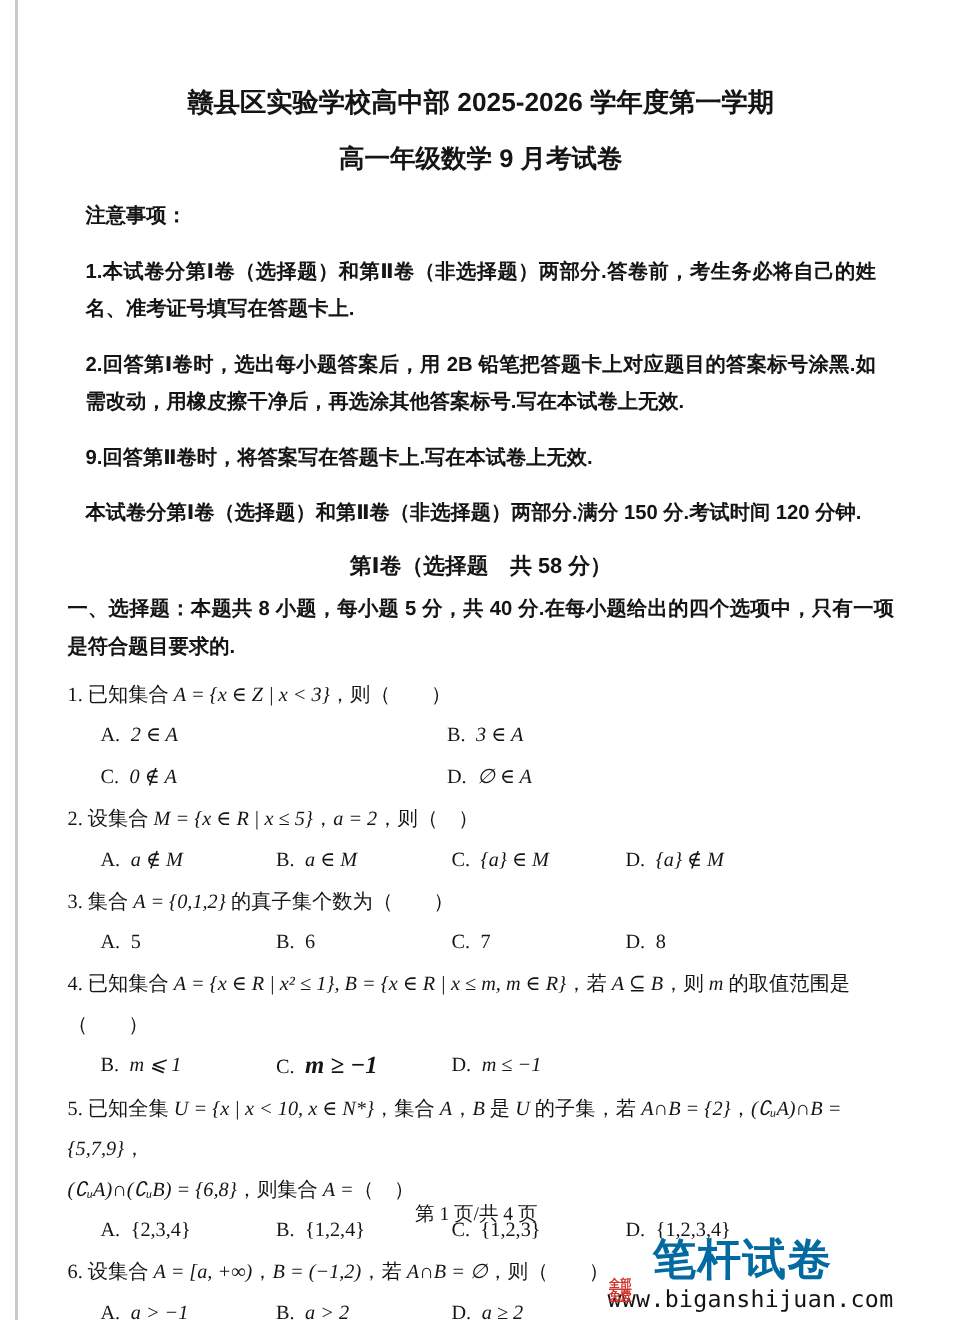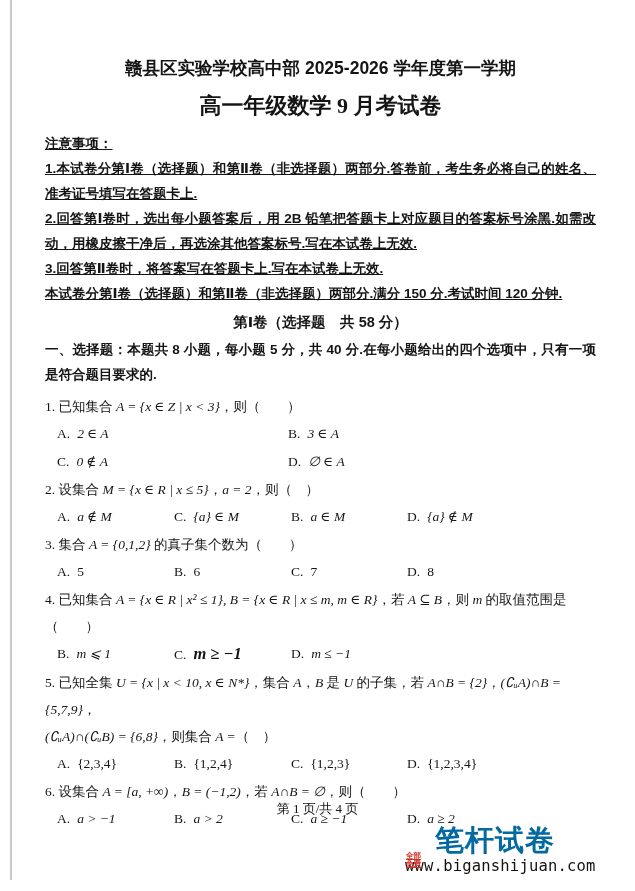--- a/index.html
+++ b/index.html
@@ -15,49 +15,49 @@
 
   .content { padding:0 30px 0 36px; }
 
   .title1 {
     margin:56px 0 0; text-align:center;
     font-family:"Liberation Sans","DejaVu Sans",sans-serif;
     font-weight:700; font-size:17.5px; line-height:24px;
   }
   .title2 {
     margin:13px 0 0; text-align:center;
-    font-family:Liberation Serif, serif;
-    font-weight:700; font-size:22px; line-height:26px;
+    font-family:Liberation Sans, sans-serif;
+    font-weight:700; font-size:17px; line-height:26px;
   }
 
   .notice {
     margin-top:12px;
     font-family:"Liberation Sans","DejaVu Sans",sans-serif;
     font-weight:700; font-size:13.5px; line-height:25px;
   }
-  .notice p { margin:0; text-align:justify;text-decoration:underline; }
+  .notice p { margin:12px; text-align:justify; }
   .notice .notice-heading { text-align:left; }
 
   .section-title {
     margin:4px 0 0; text-align:center;
     font-family:"Liberation Sans","DejaVu Sans",sans-serif;
     font-weight:700; font-size:14.5px; line-height:25px;
   }
   .instruction {
     margin:2px 0 0; text-align:justify;
     font-family:"Liberation Sans","DejaVu Sans",sans-serif;
     font-weight:700; font-size:13.5px; line-height:25px;
   }
 
   .questions { margin-top:6px; }
   .question { font-size:13.5px; }
   .q-text { line-height:27px; }
   .q-text .math { font-style:italic; }
   .q-text .cn { font-style:normal; }
-  .options { display:grid; margin-left:12px; }
+  .options { display:grid; margin-left:22px; }
   .cols-4 { grid-template-columns:117px 117px 116px 1fr; }
   .cols-2 { grid-template-columns:231px 1fr; }
   .option { line-height:28px; white-space:nowrap; }
   .opt-label { margin-right:7px; }
   .opt-val.italic { font-style:italic; }
   .opt-val.big { font-size:16.5px; font-weight:600; }
 
   .footer {
     position:absolute; left:0; right:0; top:799px;
     text-align:center; font-size:13px; line-height:20px;
@@ -89,43 +89,43 @@
   <div class="edge edge-right"></div>
 
   <div class="content">
     <div class="title1">赣县区实验学校高中部 2025-2026 学年度第一学期</div>
     <div class="title2">高一年级数学 9 月考试卷</div>
 
     <div class="notice">
       <p class="notice-heading">注意事项：</p>
       <p>1.本试卷分第Ⅰ卷（选择题）和第Ⅱ卷（非选择题）两部分.答卷前，考生务必将自己的姓名、准考证号填写在答题卡上.</p>
       <p>2.回答第Ⅰ卷时，选出每小题答案后，用 2B 铅笔把答题卡上对应题目的答案标号涂黑.如需改动，用橡皮擦干净后，再选涂其他答案标号.写在本试卷上无效.</p>
-      <p>3.回答第Ⅱ卷时，将答案写在答题卡上.写在本试卷上无效.</p>
+      <p>9.回答第Ⅱ卷时，将答案写在答题卡上.写在本试卷上无效.</p>
       <p>本试卷分第Ⅰ卷（选择题）和第Ⅱ卷（非选择题）两部分.满分 150 分.考试时间 120 分钟.</p>
     </div>
 
     <div class="section-title">第Ⅰ卷（选择题　共 58 分）</div>
     <div class="instruction">一、选择题：本题共 8 小题，每小题 5 分，共 40 分.在每小题给出的四个选项中，只有一项是符合题目要求的.</div>
 
     <div class="questions">
         <div class="question">
           <div class="q-text"><span class="q-num cn">1. </span><span class="cn">已知集合 </span><span class="math">A = {x ∈ Z | x &lt; 3}</span><span class="cn">，则（　　）</span></div>
           <div class="options cols-2">
             <div class="option"><span class="opt-label">A.</span><span class="opt-val italic">2 ∈ A</span></div>
             <div class="option"><span class="opt-label">B.</span><span class="opt-val italic">3 ∈ A</span></div>
             <div class="option"><span class="opt-label">C.</span><span class="opt-val italic">0 ∉ A</span></div>
             <div class="option"><span class="opt-label">D.</span><span class="opt-val italic">∅ ∈ A</span></div>
           </div>
         </div>
         <div class="question">
           <div class="q-text"><span class="q-num cn">2. </span><span class="cn">设集合 </span><span class="math">M = {x ∈ R | x ≤ 5}</span><span class="cn">，</span><span class="math">a = 2</span><span class="cn">，则（　）</span></div>
           <div class="options cols-4">
             <div class="option"><span class="opt-label">A.</span><span class="opt-val italic">a ∉ M</span></div>
+            <div class="option"><span class="opt-label">B.</span><span class="opt-val italic">a ∈ M</span></div>
             <div class="option"><span class="opt-label">C.</span><span class="opt-val italic">{a} ∈ M</span></div>
-            <div class="option"><span class="opt-label">B.</span><span class="opt-val italic">a ∈ M</span></div>
             <div class="option"><span class="opt-label">D.</span><span class="opt-val italic">{a} ∉ M</span></div>
           </div>
         </div>
         <div class="question">
           <div class="q-text"><span class="q-num cn">3. </span><span class="cn">集合 </span><span class="math">A = {0,1,2}</span><span class="cn"> 的真子集个数为（　　）</span></div>
           <div class="options cols-4">
             <div class="option"><span class="opt-label">A.</span><span class="opt-val">5</span></div>
             <div class="option"><span class="opt-label">B.</span><span class="opt-val">6</span></div>
             <div class="option"><span class="opt-label">C.</span><span class="opt-val">7</span></div>
             <div class="option"><span class="opt-label">D.</span><span class="opt-val">8</span></div>
@@ -146,21 +146,20 @@
             <div class="option"><span class="opt-label">B.</span><span class="opt-val">{1,2,4}</span></div>
             <div class="option"><span class="opt-label">C.</span><span class="opt-val">{1,2,3}</span></div>
             <div class="option"><span class="opt-label">D.</span><span class="opt-val">{1,2,3,4}</span></div>
           </div>
         </div>
         <div class="question">
           <div class="q-text"><span class="q-num cn">6. </span><span class="cn">设集合 </span><span class="math">A = [a, +∞)</span><span class="cn">，</span><span class="math">B = (−1,2)</span><span class="cn">，若 </span><span class="math">A∩B = ∅</span><span class="cn">，则（　　）</span></div>
           <div class="options cols-4">
             <div class="option"><span class="opt-label">A.</span><span class="opt-val italic">a &gt; −1</span></div>
             <div class="option"><span class="opt-label">B.</span><span class="opt-val italic">a &gt; 2</span></div>
-            <div class="option"><span class="opt-label">C.</span><span class="opt-val italic">a ≥ −1</span></div>
             <div class="option"><span class="opt-label">D.</span><span class="opt-val italic">a ≥ 2</span></div>
           </div>
         </div>
       </div>
   </div>
 
   <div class="footer">第 1 页/共 4 页</div>
 
   <div class="logo">
     <div class="logo-free">全部免费</div>

